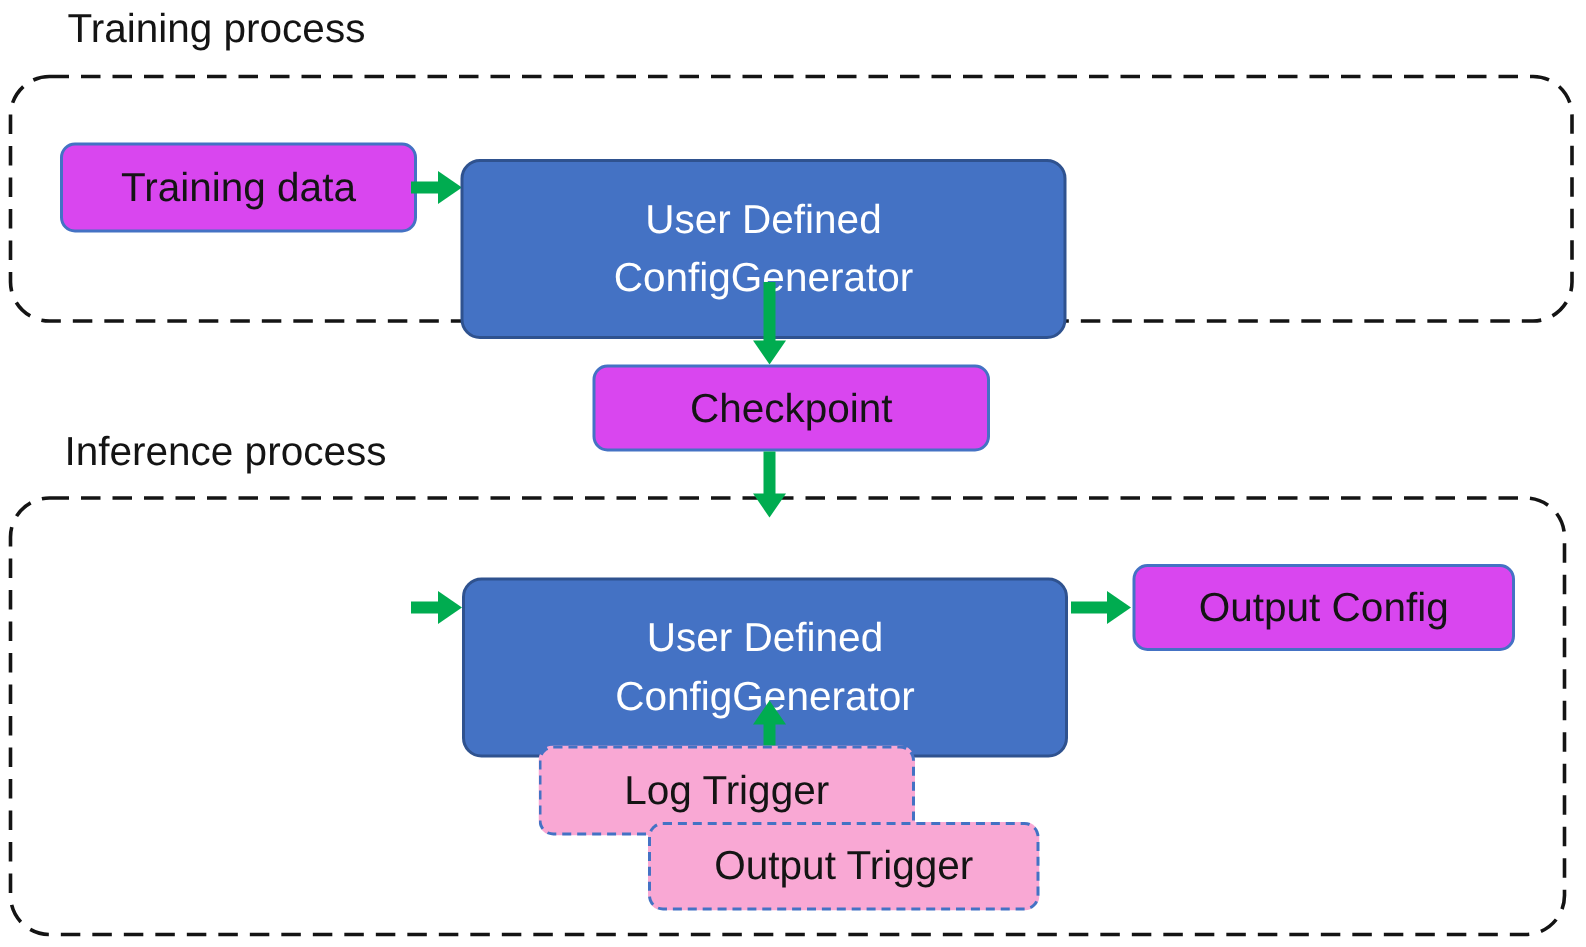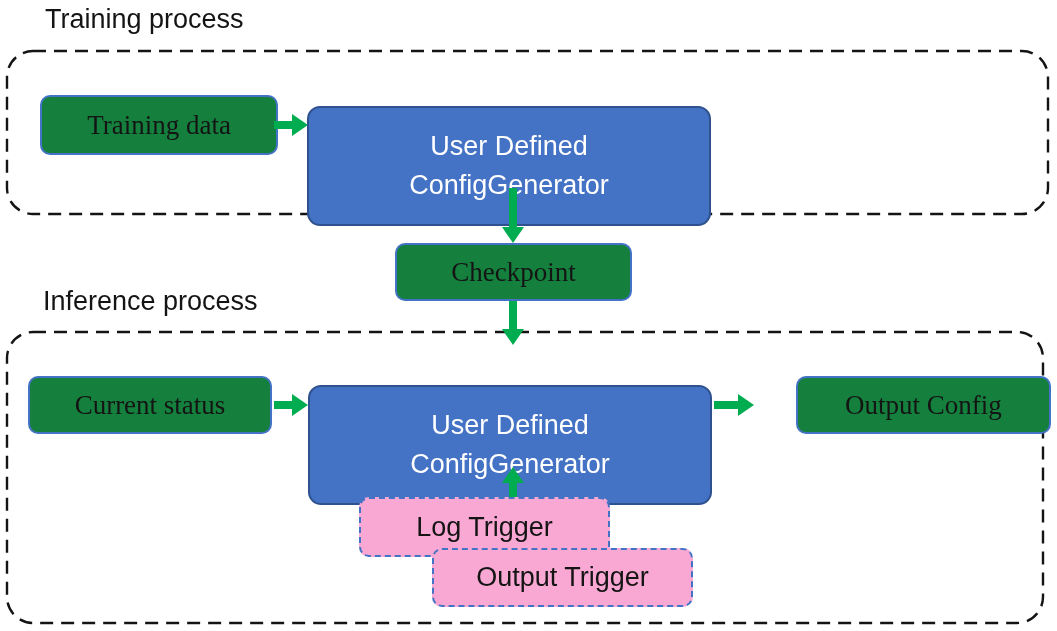--- a/index.html
+++ b/index.html
@@ -42,25 +42,24 @@
     position: absolute;
     display: flex;
     align-items: center;
     justify-content: center;
     text-align: center;
     box-sizing: border-box;
     font-size: 27px;
     white-space: nowrap;
   }
   .node.light {
-    background: #15803d;
+    background: #d946ef;
     border: 2px solid var(--light-node-border-blue, #4472C4);
     border-radius: 10px;
     color: var(--text-black, #141414);
-    font-family: Liberation Serif, serif;
   }
   .node.primary {
     background: var(--node-fill-blue, #4472C4);
     border: 2px solid var(--node-border-dark-blue, #2F528F);
     border-radius: 13px;
     color: var(--text-white, #ffffff);
     flex-direction: column;
     line-height: 39px;
     margin-top: 40px;
   }
@@ -131,49 +130,46 @@
   <div class="node primary" style="left:307px; top:66px; width:404px; height:120px;">
     <span>User Defined</span>
     <span>ConfigGenerator</span>
   </div>
 
   <div class="arrow down" style="left:502px; top:188px; height:55px;">
     <span class="shaft"></span>
     <span class="head"></span>
   </div>
 
-  <div class="node light" style="left:395px; top:243px; width:237px; height:58px;">
+  <div class="node light" style="left:395px; top:243px; width:265px; height:58px;">
     <span>Checkpoint</span>
   </div>
 
   <div class="arrow down" style="left:502px; top:301px; height:44px;">
     <span class="shaft"></span>
     <span class="head"></span>
   </div>
 
-  <div class="node light" style="left:28px; top:376px; width:244px; height:58px;">
-    <span>Current status</span>
-  </div>
 
   <div class="arrow right" style="left:274px; top:394px; width:34px;">
     <span class="shaft"></span>
     <span class="head"></span>
   </div>
 
   <div class="node primary" style="left:308px; top:345px; width:404px; height:120px;">
     <span>User Defined</span>
     <span>ConfigGenerator</span>
   </div>
 
   <div class="arrow right" style="left:714px; top:394px; width:40px;">
     <span class="shaft"></span>
     <span class="head"></span>
   </div>
 
-  <div class="node light" style="left:796px; top:376px; width:255px; height:58px;">
+  <div class="node light" style="left:755px; top:376px; width:255px; height:58px;">
     <span>Output Config</span>
   </div>
 
   <div class="arrow up" style="left:502px; top:467px; height:30px;">
     <span class="shaft"></span>
     <span class="head"></span>
   </div>
 
   <div class="node trigger" style="left:359px; top:497px; width:251px; height:60px; z-index:1;">
     <span>Log Trigger</span>

